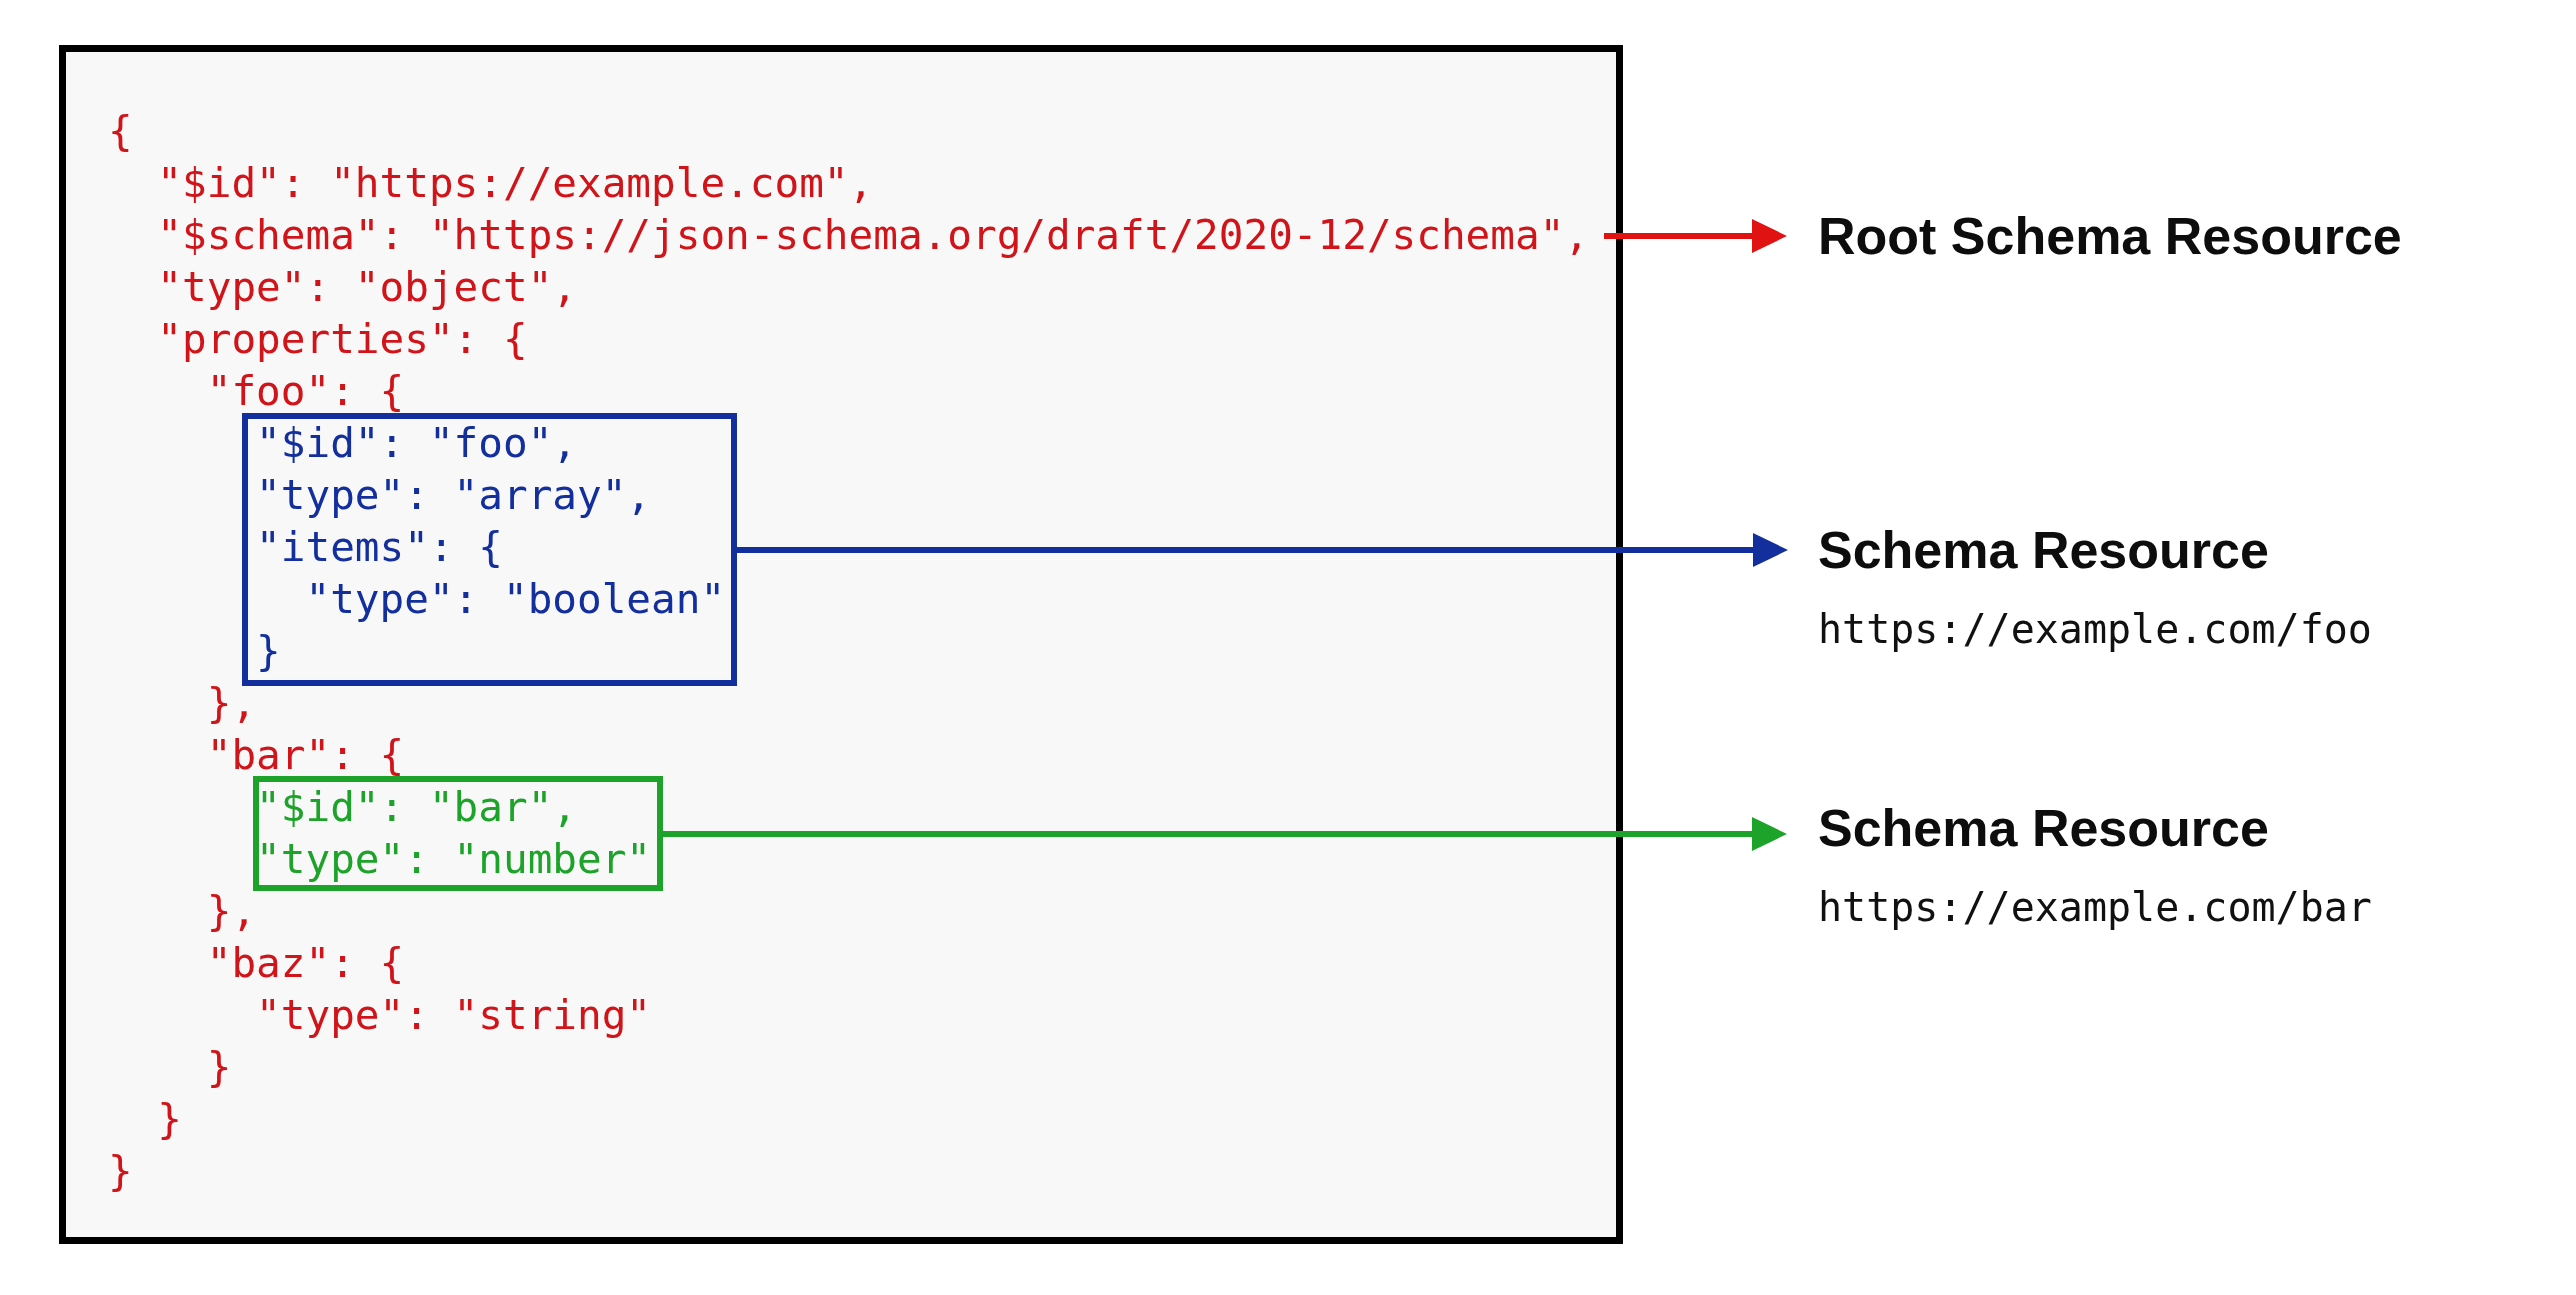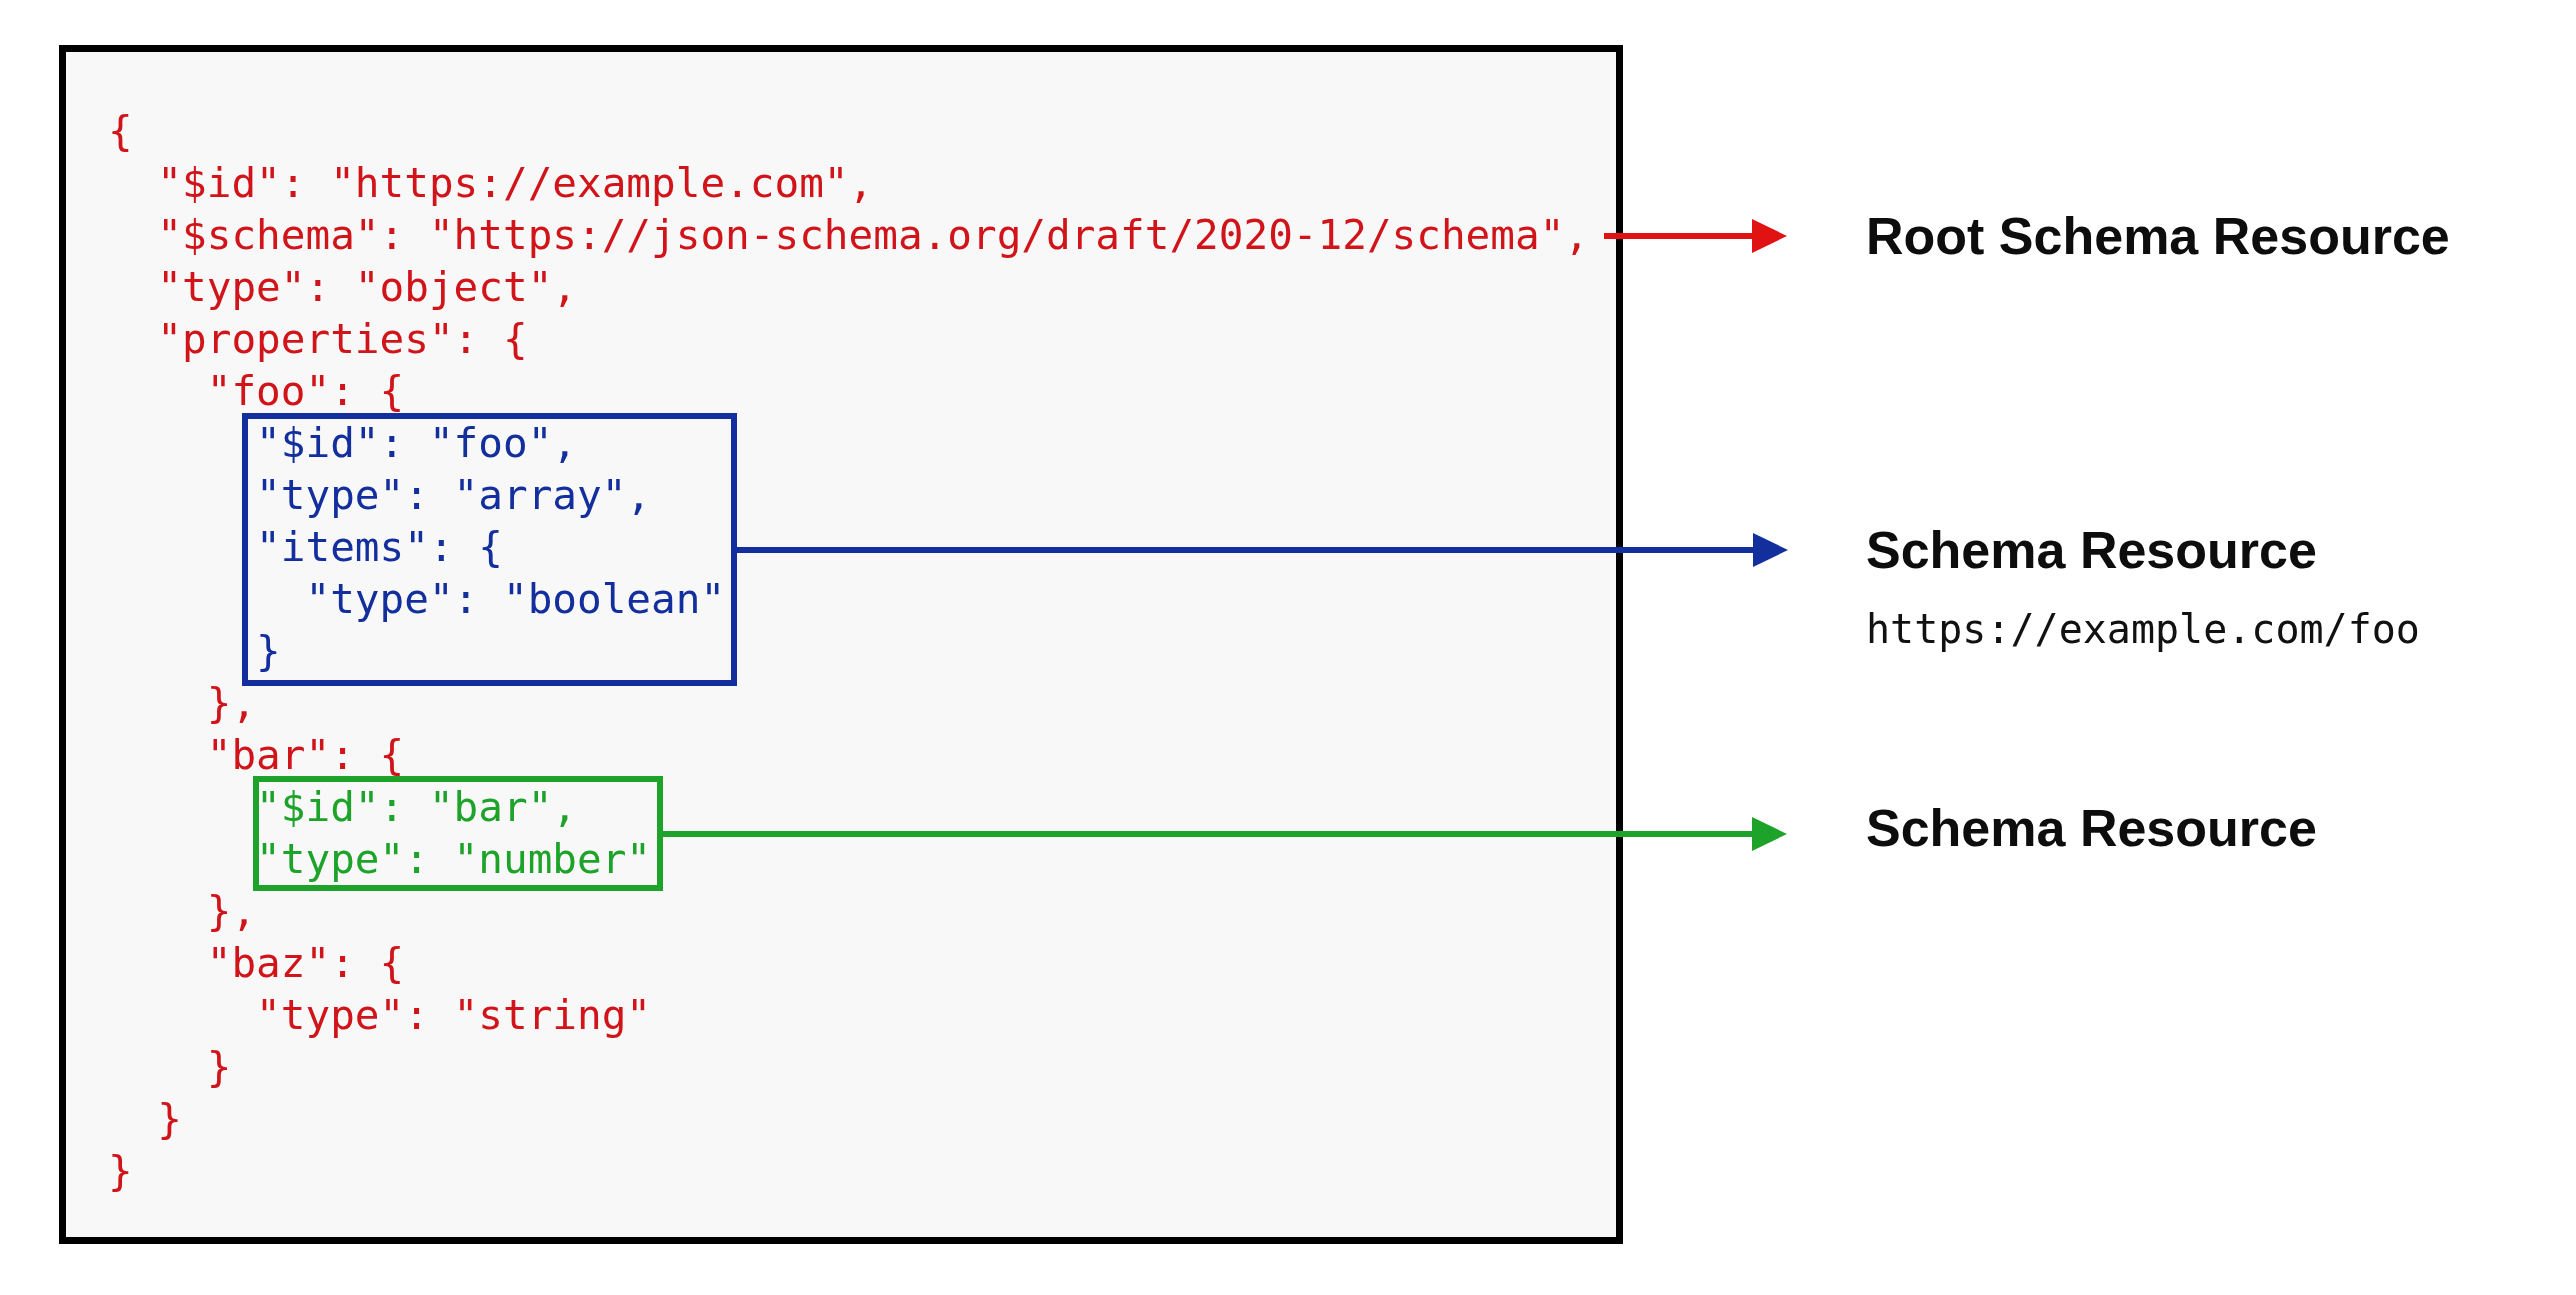--- a/index.html
+++ b/index.html
@@ -64,21 +64,21 @@
 
   .arrow.foo { left: 737px; top: 533px; width: 1050px; height: 35px; }
   .arrow.foo .shaft { width: 1018px; background: #132f9d; }
   .arrow.foo .head { left: 1016px; border-left: 35px solid #132f9d; }
 
   .arrow.bar { left: 662px; top: 817px; width: 1125px; height: 35px; }
   .arrow.bar .shaft { width: 1093px; background: #1ea32a; }
   .arrow.bar .head { left: 1090px; border-left: 35px solid #1ea32a; }
 
   
-  .anno { position: absolute; left: 1866px; }
+  .anno { position: absolute; left: 1818px; }
   .anno.root { top: 206px; }
   .anno.foo  { top: 520px; }
   .anno.bar  { top: 798px; }
   .anno .title {
     font-family: "Liberation Sans", sans-serif;
     font-weight: bold;
     font-size: 52px;
     line-height: 60px;
     color: #0d0d0d;
     white-space: nowrap;
@@ -141,16 +141,17 @@
 
   <div class="anno root">
     <div class="title">Root Schema Resource</div>
   </div>
   <div class="anno foo">
     <div class="title">Schema Resource</div>
     <div class="url">https://example.com/foo</div>
   </div>
   <div class="anno bar">
     <div class="title">Schema Resource</div>
+    <div class="url">https://example.com/bar</div>
   </div>
 
 </div>
 
 
 </body></html>

